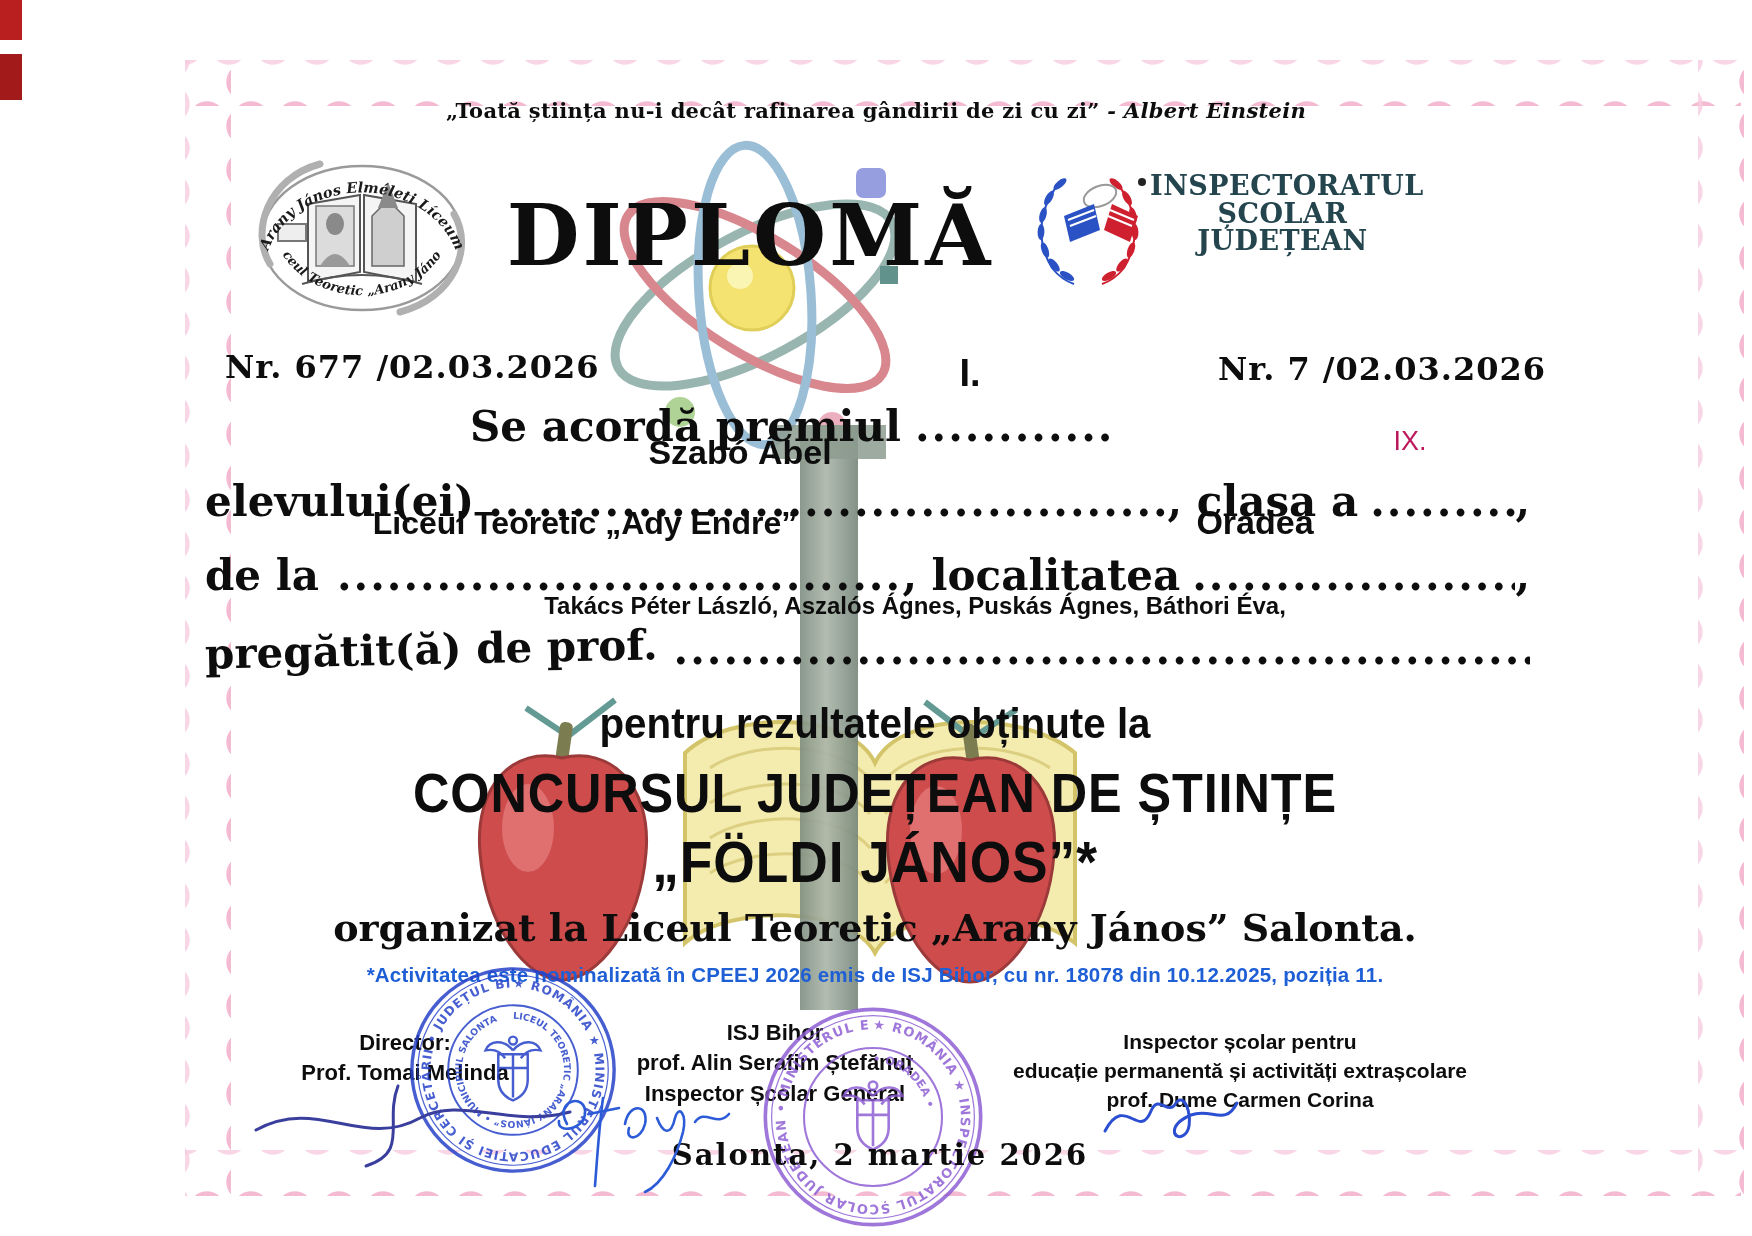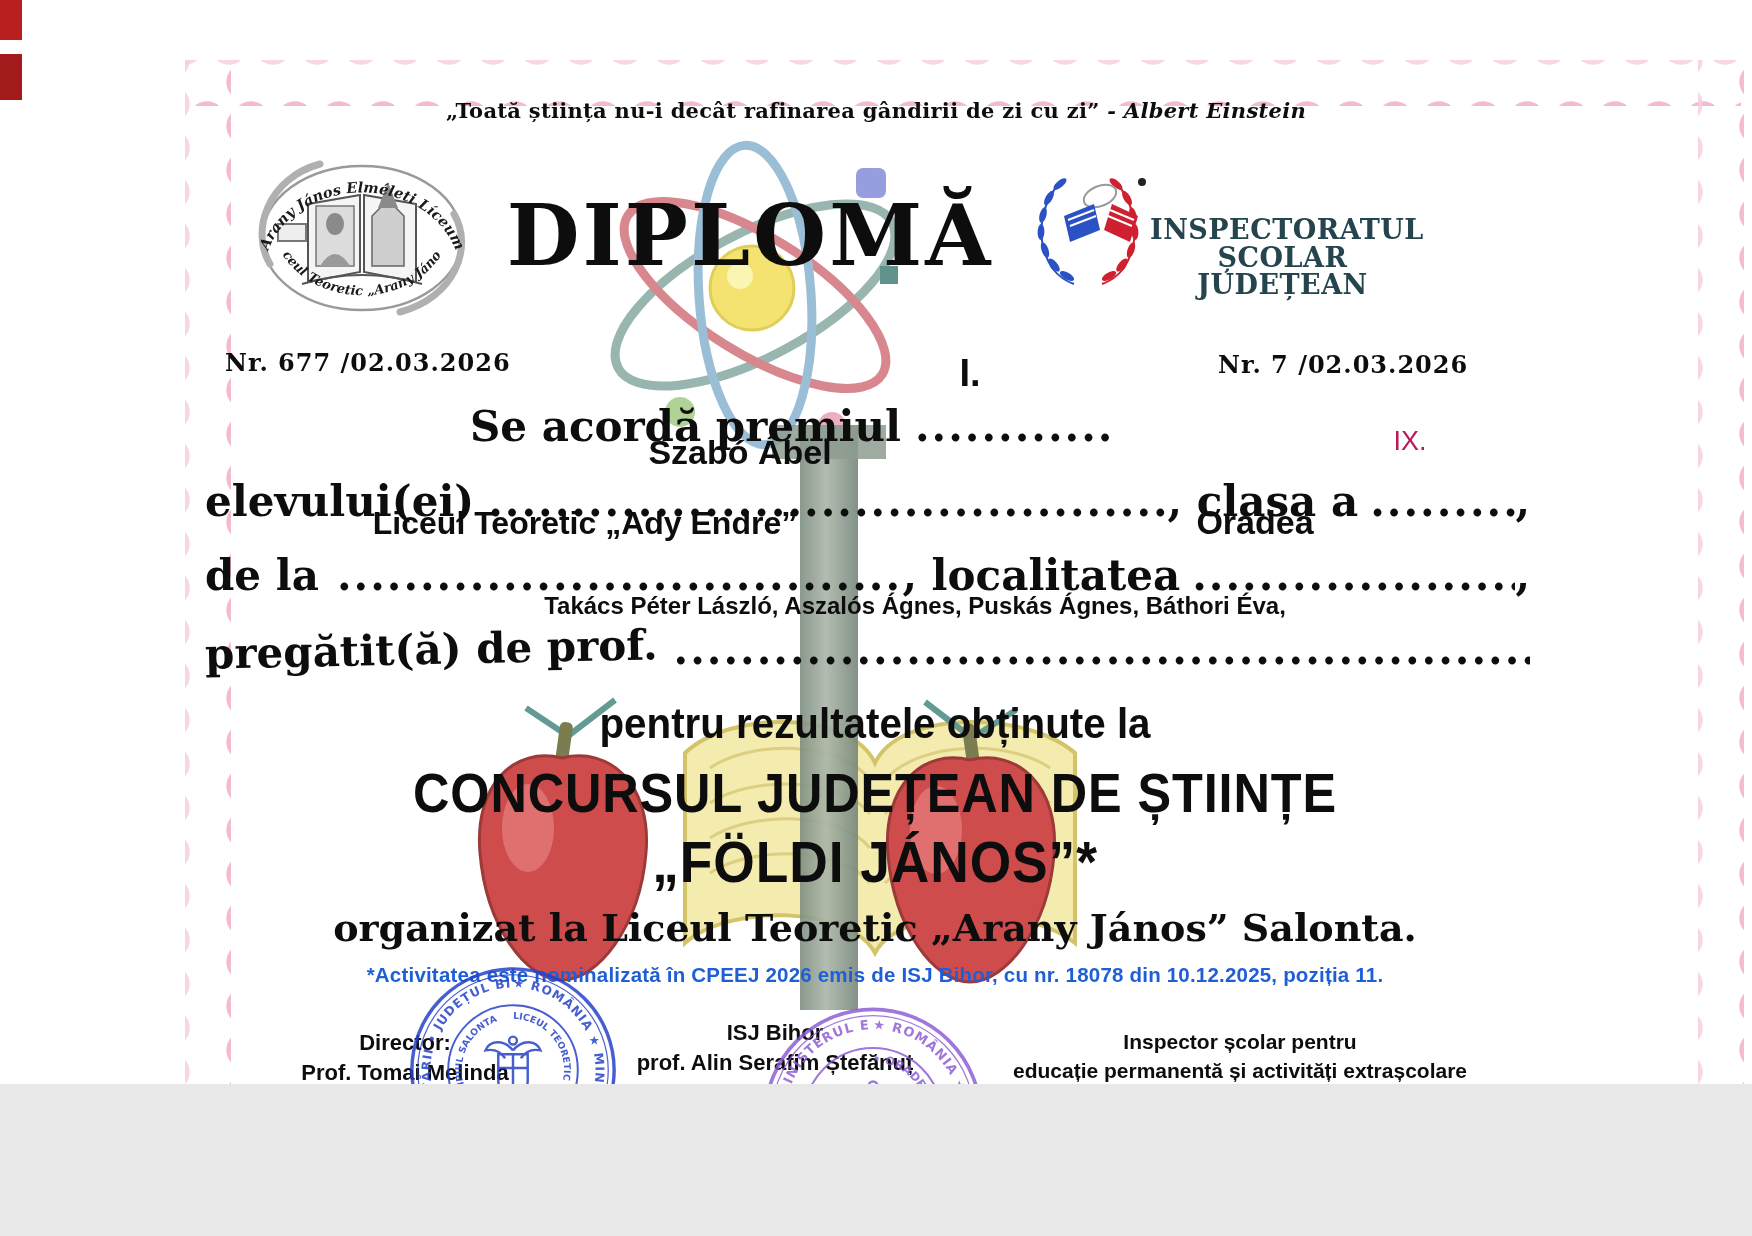--- a/index.html
+++ b/index.html
@@ -1,34 +1,34 @@
 <!DOCTYPE html>
 <html><head>
 <meta charset="utf-8">
 <style>
   html,body{margin:0;padding:0;background:#e8e8e8;}
-  #page{position:relative;width:1752px;height:1084px;background:#ffffff;overflow:hidden;
+  #page{position:relative;width:1752px;height:1236px;background:#ffffff;overflow:hidden;
         font-family:"DejaVu Serif",serif;color:#0d0d0d;}
   .abs{position:absolute;}
   
   .lace{position:absolute;opacity:.8;pointer-events:none;}
   .lace-h{height:46px;background-image:
       radial-gradient(circle at 50% 130%, rgba(0,0,0,0) 13px, #f2aac8 14px, #f2aac8 18px, rgba(0,0,0,0) 19px),
       radial-gradient(circle at 50% -30%, rgba(0,0,0,0) 13px, #f8cde0 14px, #f8cde0 18px, rgba(0,0,0,0) 19px);
       background-size:44px 46px,44px 46px;background-position:0 0,22px 0;background-repeat:repeat-x;}
   .lace-v{width:46px;background-image:
       radial-gradient(circle at 130% 50%, rgba(0,0,0,0) 13px, #f2aac8 14px, #f2aac8 18px, rgba(0,0,0,0) 19px),
       radial-gradient(circle at -30% 50%, rgba(0,0,0,0) 13px, #f8cde0 14px, #f8cde0 18px, rgba(0,0,0,0) 19px);
       background-size:46px 44px,46px 44px;background-position:0 0,0 22px;background-repeat:repeat-y;}
   
   .serifb{font-family:"DejaVu Serif",serif;font-weight:700;}
   .sansb{font-family:"Liberation Sans","DejaVu Sans",sans-serif;font-weight:700;}
   .quote{font-size:21px;letter-spacing:.3px;text-align:center;width:100%;}
   .quote .author{font-style:italic;}
-  .nr{font-size:24px;letter-spacing:1px;}
+  .nr{font-size:32px;letter-spacing:1px;}
   .title{font-size:84px;letter-spacing:3px;text-align:center;}
   .insp{color:#24454e;text-align:center;line-height:1.02;}
   .insp .l1,.insp .l2{font-size:27px;letter-spacing:.5px;}
   .insp .l3{font-size:35px;letter-spacing:2px;margin-top:4px;}
   .bodyline{display:flex;align-items:baseline;font-size:42px;white-space:nowrap;z-index:2;}
   .bodyline .lbl{flex:0 0 auto;}
   .dots{overflow:hidden;white-space:nowrap;letter-spacing:2px;}
   .dfill{flex-grow:1;flex-basis:0;}
   .oval{position:absolute;font-family:"Liberation Sans","DejaVu Sans",sans-serif;font-weight:700;
         text-align:center;white-space:nowrap;z-index:2;}
@@ -155,21 +155,21 @@
       <path d="M96,16 C118,40 124,75 106,104 C98,114 90,118 84,120" fill="none" stroke="#cf2030" stroke-width="2"></path>
     </g>
     <g>
       <ellipse cx="82" cy="32" rx="17" ry="10" fill="none" stroke="#999" stroke-width="2" transform="rotate(-22 82 32)"></ellipse>
       <polygon points="46,52 76,40 82,66 52,78" fill="#2a52c4"></polygon>
       <polygon points="94,40 120,52 112,78 86,66" fill="#cf2030"></polygon>
       <path d="M50,56 L76,46 M52,62 L78,52 M116,56 L92,46 M114,62 L90,52" stroke="#fff" stroke-width="2" fill="none"></path>
       <circle cx="124" cy="18" r="4" fill="#222"></circle>
     </g>
   </svg>
-  <div class="abs serifb insp z2" style="left:1150px;top:172px;width:265px;margin-top:44px;">
+  <div class="abs serifb insp z2" style="left:1150px;top:172px;width:265px;">
     <div class="l1">INSPECTORATUL</div>
     <div class="l2">ȘCOLAR JUDEȚEAN</div>
   </div>
 
   <div class="abs serifb nr z2" style="left:1218px;top:350px;">Nr. 7 /02.03.2026</div>
 
   <div class="abs serifb bodyline" style="left:470px;top:402px;width:640px;">
     <span class="lbl">Se acordă premiul</span>
     <span class="dots dfill" style="margin-left:14px;">........................................................................................................................</span>
   </div>

